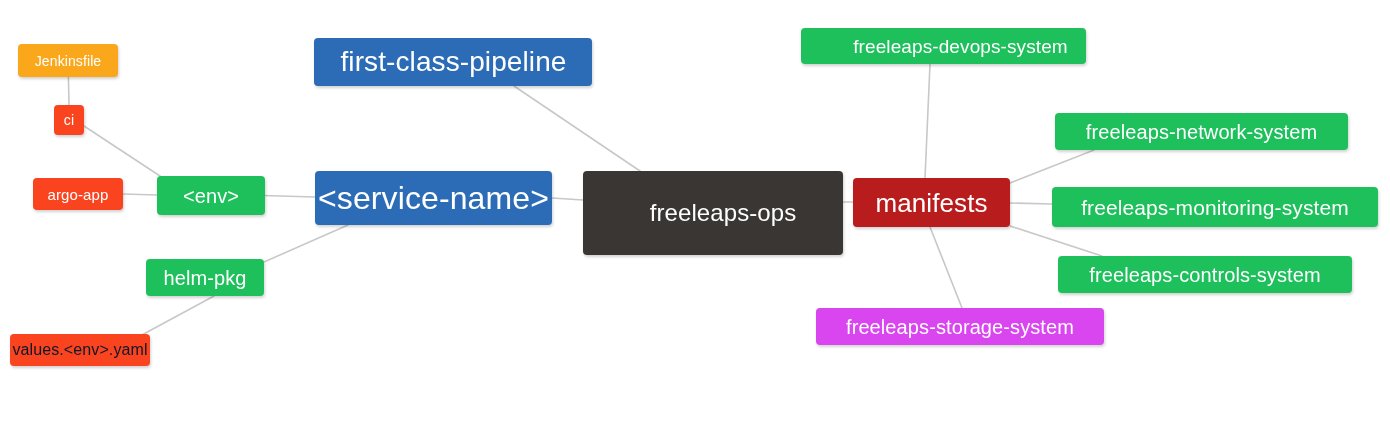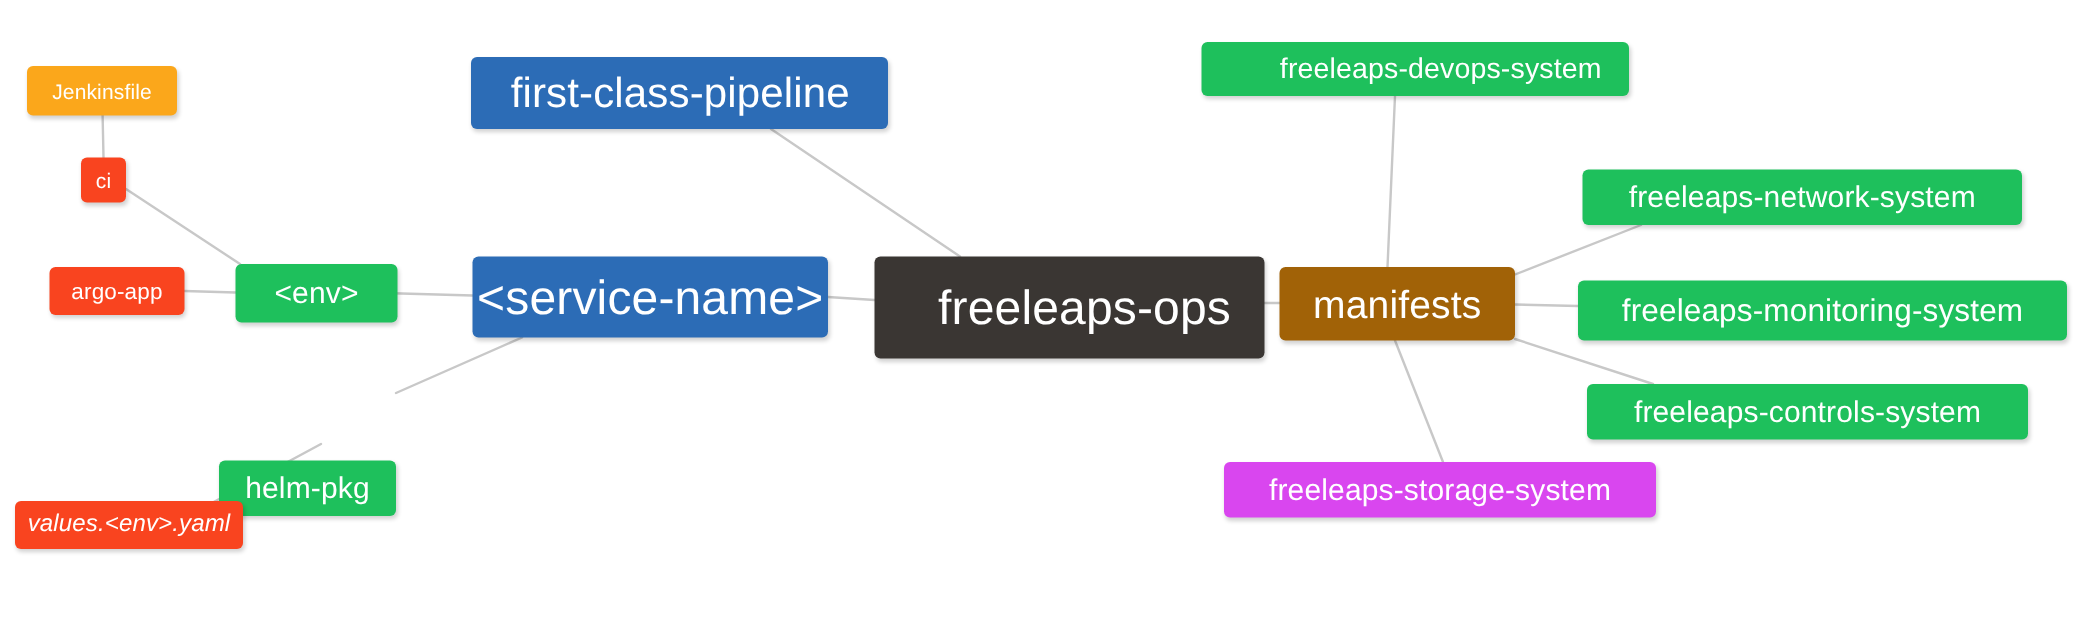--- a/index.html
+++ b/index.html
@@ -69,36 +69,36 @@
       </div>
       <div class="node" style="left: 54px; top: 105px; width: 30px; height: 30px; background: rgb(249, 68, 31); font-size: 14px; color: rgb(255, 255, 255);">
         <span class="node-label">ci</span>
       </div>
       <div class="node" style="left: 33px; top: 178px; width: 90px; height: 32px; background: rgb(249, 68, 31); font-size: 15px; color: rgb(255, 255, 255);">
         <span class="node-label">argo-app</span>
       </div>
       <div class="node" style="left: 157px; top: 176px; width: 108px; height: 39px; background: rgb(30, 192, 92); font-size: 20px; color: rgb(255, 255, 255);">
         <span class="node-label">&lt;env&gt;</span>
       </div>
-      <div class="node" style="left: 146px; top: 259px; width: 118px; height: 37px; background: rgb(30, 192, 92); font-size: 20px; color: rgb(255, 255, 255); margin-top: 48px;">
+      <div class="node" style="left: 146px; top: 259px; width: 118px; height: 37px; background: rgb(30, 192, 92); font-size: 20px; color: rgb(255, 255, 255);">
         <span class="node-label">helm-pkg</span>
       </div>
-      <div class="node" style="left: 10px; top: 334px; width: 152px; height: 32px; background: rgb(249, 68, 31); font-size: 16px; color: #ffffff; font-style: italic;">
+      <div class="node" style="left: 10px; top: 334px; width: 140px; height: 32px; background: rgb(249, 68, 31); font-size: 16px; color: #0f172a;">
         <span class="node-label">values.&lt;env&gt;.yaml</span>
       </div>
       <div class="node" style="left: 314px; top: 38px; width: 278px; height: 48px; background: rgb(44, 108, 182); font-size: 28px; color: rgb(255, 255, 255); padding-left: 11px;">
         <span class="node-label">first-class-pipeline</span>
       </div>
       <div class="node" style="left: 315px; top: 171px; width: 237px; height: 54px; background: rgb(44, 108, 182); font-size: 32px; color: rgb(255, 255, 255);">
         <span class="node-label">&lt;service-name&gt;</span>
       </div>
-      <div class="node" style="left: 583px; top: 171px; width: 260px; height: 68px; background: rgb(58, 54, 51); font-size: 32px; color: rgb(255, 255, 255); padding-left: 30px;">
+      <div class="node" style="left: 583px; top: 171px; width: 260px; height: 84px; background: rgb(58, 54, 51); font-size: 24px; color: rgb(255, 255, 255); padding-left: 30px;">
         <span class="node-label">freeleaps-ops</span>
       </div>
-      <div class="node" style="left: 853px; top: 178px; width: 157px; height: 49px; background: #a16207; font-size: 26px; color: rgb(255, 255, 255);">
+      <div class="node" style="left: 853px; top: 178px; width: 157px; height: 49px; background: #b91c1c; font-size: 26px; color: rgb(255, 255, 255);">
         <span class="node-label">manifests</span>
       </div>
       <div class="node" style="left: 801px; top: 28px; width: 285px; height: 36px; background: rgb(30, 192, 92); font-size: 19px; color: rgb(255, 255, 255); padding-left: 44px;">
         <span class="node-label">freeleaps-devops-system</span>
       </div>
       <div class="node" style="left: 1055px; top: 113px; width: 293px; height: 37px; background: rgb(30, 192, 92); font-size: 20px; color: rgb(255, 255, 255); justify-content: center;">
         <span class="node-label">freeleaps-network-system</span>
       </div>
       <div class="node" style="left: 1052px; top: 187px; width: 326px; height: 40px; background: rgb(30, 192, 92); font-size: 21px; color: rgb(255, 255, 255); align-items: center;">
         <span class="node-label">freeleaps-monitoring-system</span>

